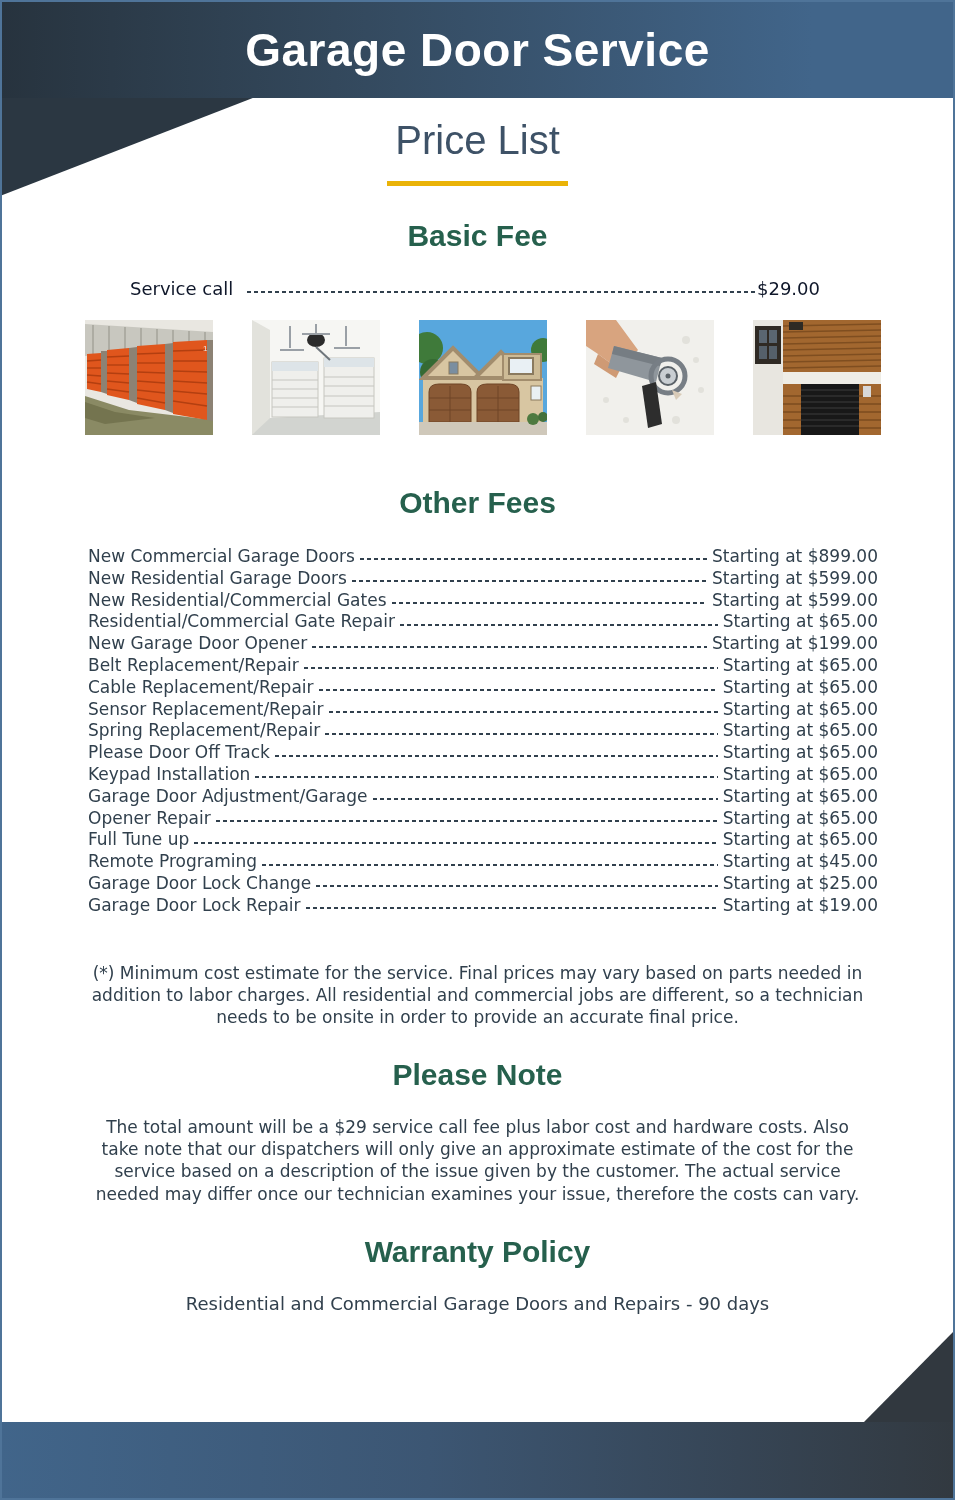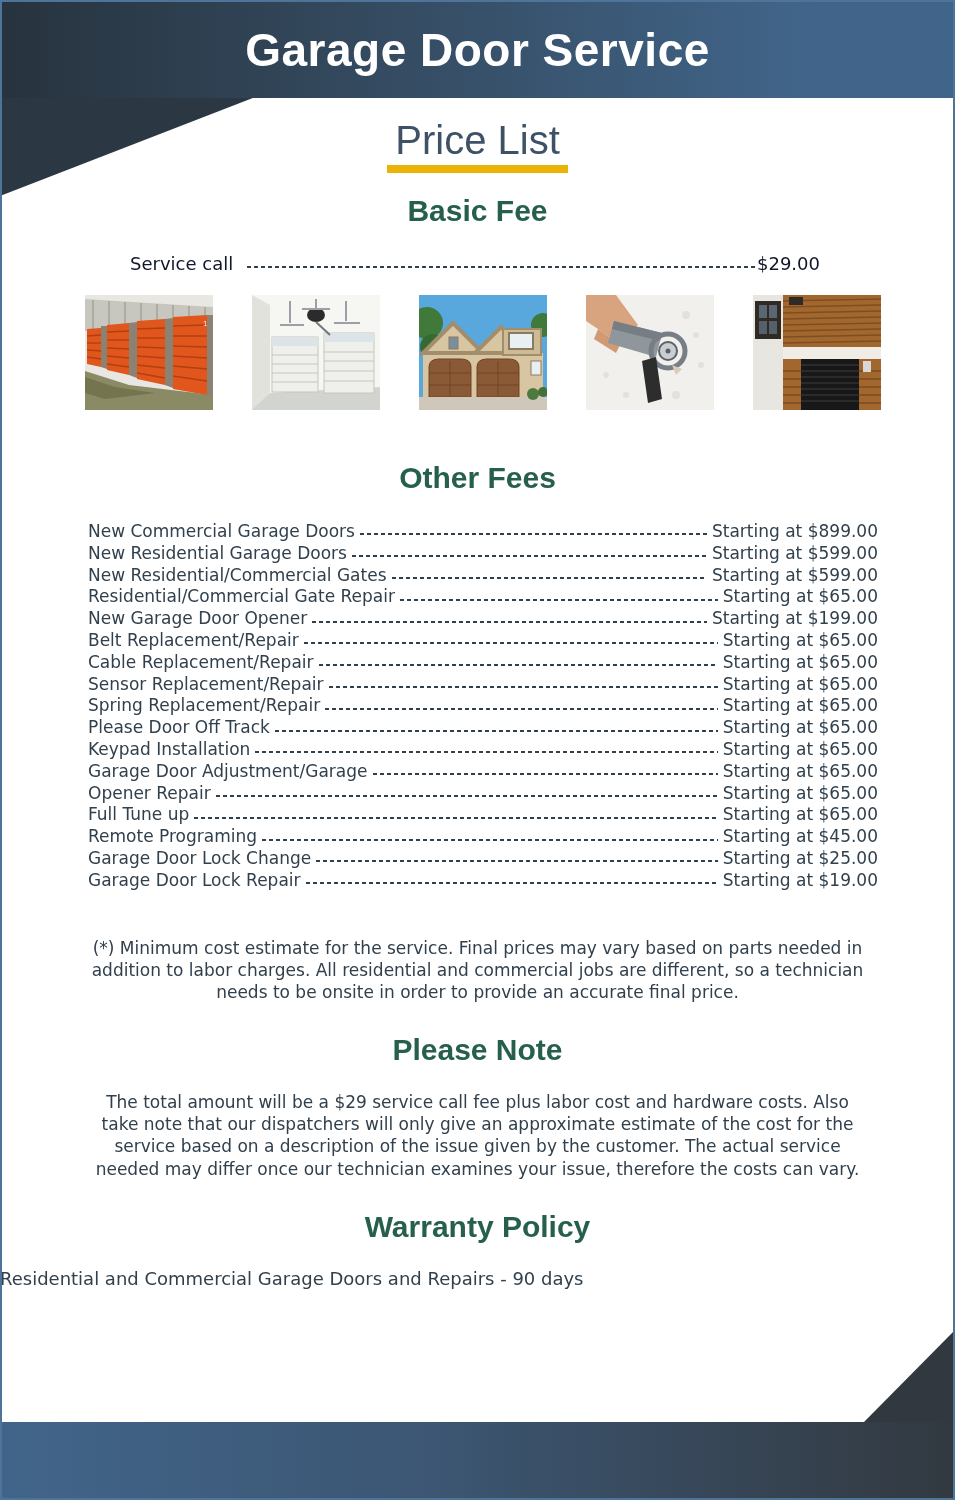--- a/index.html
+++ b/index.html
@@ -35,27 +35,27 @@
   .corner-br {
     position:absolute; right:0; bottom:77px; width:92px; height:93px;
     background:#31383f; clip-path:polygon(100% 0,100% 100%,0 100%); z-index:4;
   }
   
   .content { position:absolute; top:97px; left:0; right:0; z-index:10; }
   .subtitle-wrap { text-align:center; margin-top:20px; }
   .subtitle {
     display:inline-block; font-family:"Liberation Sans", sans-serif;
     font-size:40px; line-height:46px; color:#3e5267;
-    border-bottom:8px solid #eab308; padding:0 8px 2px;
+    border-bottom:5px solid #eab308; padding:0 8px 18px;
   }
   .section-heading {
     text-align:center; font-family:"Liberation Sans", sans-serif;
     font-weight:bold; font-size:30px; line-height:32px; color:#26604d;
   }
-  .h-basic   { margin-top:22px; }
+  .h-basic   { margin-top:34px; }
   .h-other   { margin-top:52px; }
   .h-note    { margin-top:30px; }
   .h-warranty{ margin-top:31px; }
 
   
   .service-row {
     margin:26px 135px 0 130px; display:flex; align-items:baseline;
     font-size:18px; line-height:22px; color:#0f172a;
   }
   .leader {
@@ -77,21 +77,21 @@
   .fee-row {
     display:flex; align-items:baseline;
     font-size:17px; line-height:21.8px; color:#31404d;
   }
   .fee-row .leader { margin:0 5px; }
   .fee-label { white-space:nowrap; }
 
   
   .para { margin-top:45px; text-align:center; font-size:17px; line-height:22.4px; color:#31404d; }
   .para.p-note { margin-top:16px; }
-  .warranty-line { margin-top:17px; font-size:18px; line-height:22px; color:#31404d; }
+  .warranty-line { margin-top:17px; text-align:center; font-size:18px; line-height:22px; color:#31404d; }
 </style>
 </head>
 <body>
 
 <div class="page-frame"></div>
 
 <header class="header-band">
   <div class="header-title">Garage Door Service</div>
 </header>
 <div class="corner-tl"></div>

